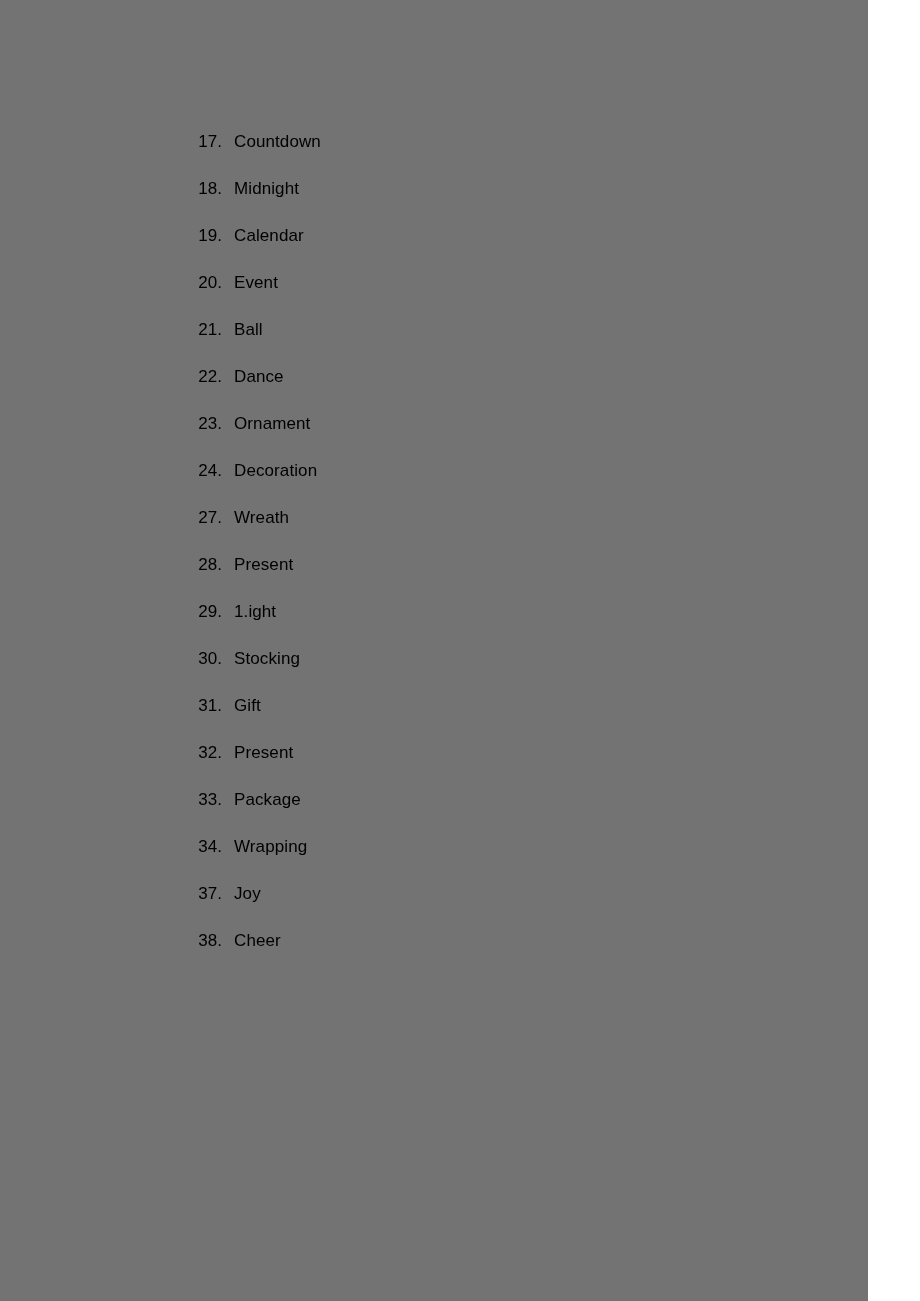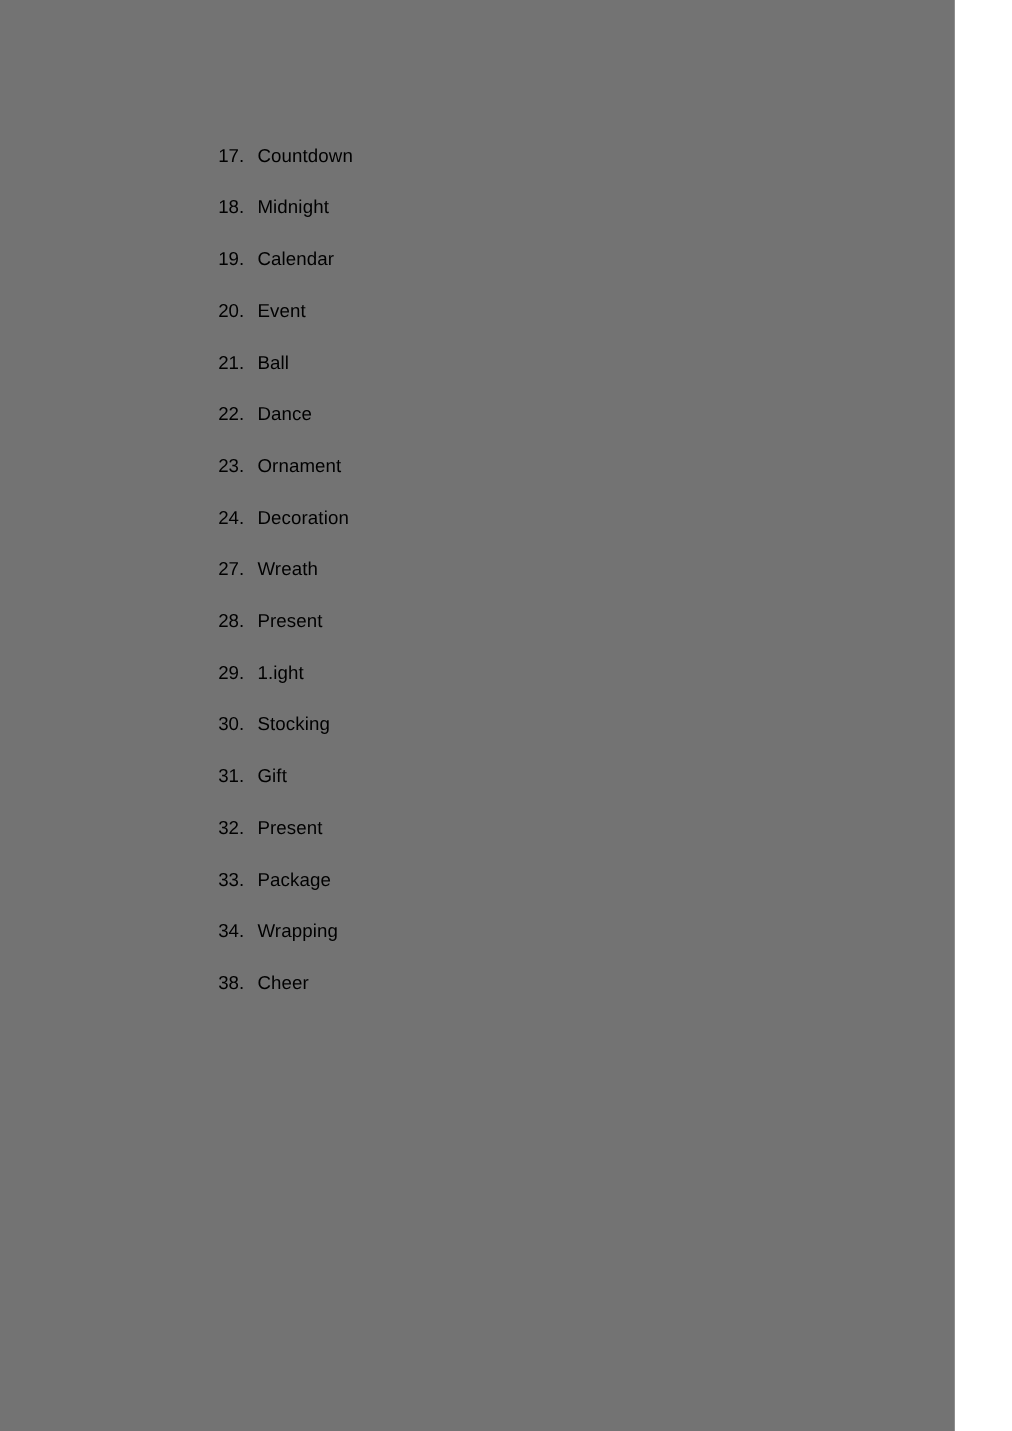--- a/index.html
+++ b/index.html
@@ -125,18 +125,22 @@
         </li>
         <li class="list-item">
           <span class="item-number">33.</span>
           <span class="item-label">Package</span>
         </li>
         <li class="list-item">
           <span class="item-number">34.</span>
           <span class="item-label">Wrapping</span>
         </li>
         <li class="list-item">
+          <span class="item-number">37.</span>
+          <span class="item-label">Joy</span>
+        </li>
+        <li class="list-item">
           <span class="item-number">38.</span>
           <span class="item-label">Cheer</span>
         </li>
       </ol>
   </div>
 </div>
 
 </body></html>

